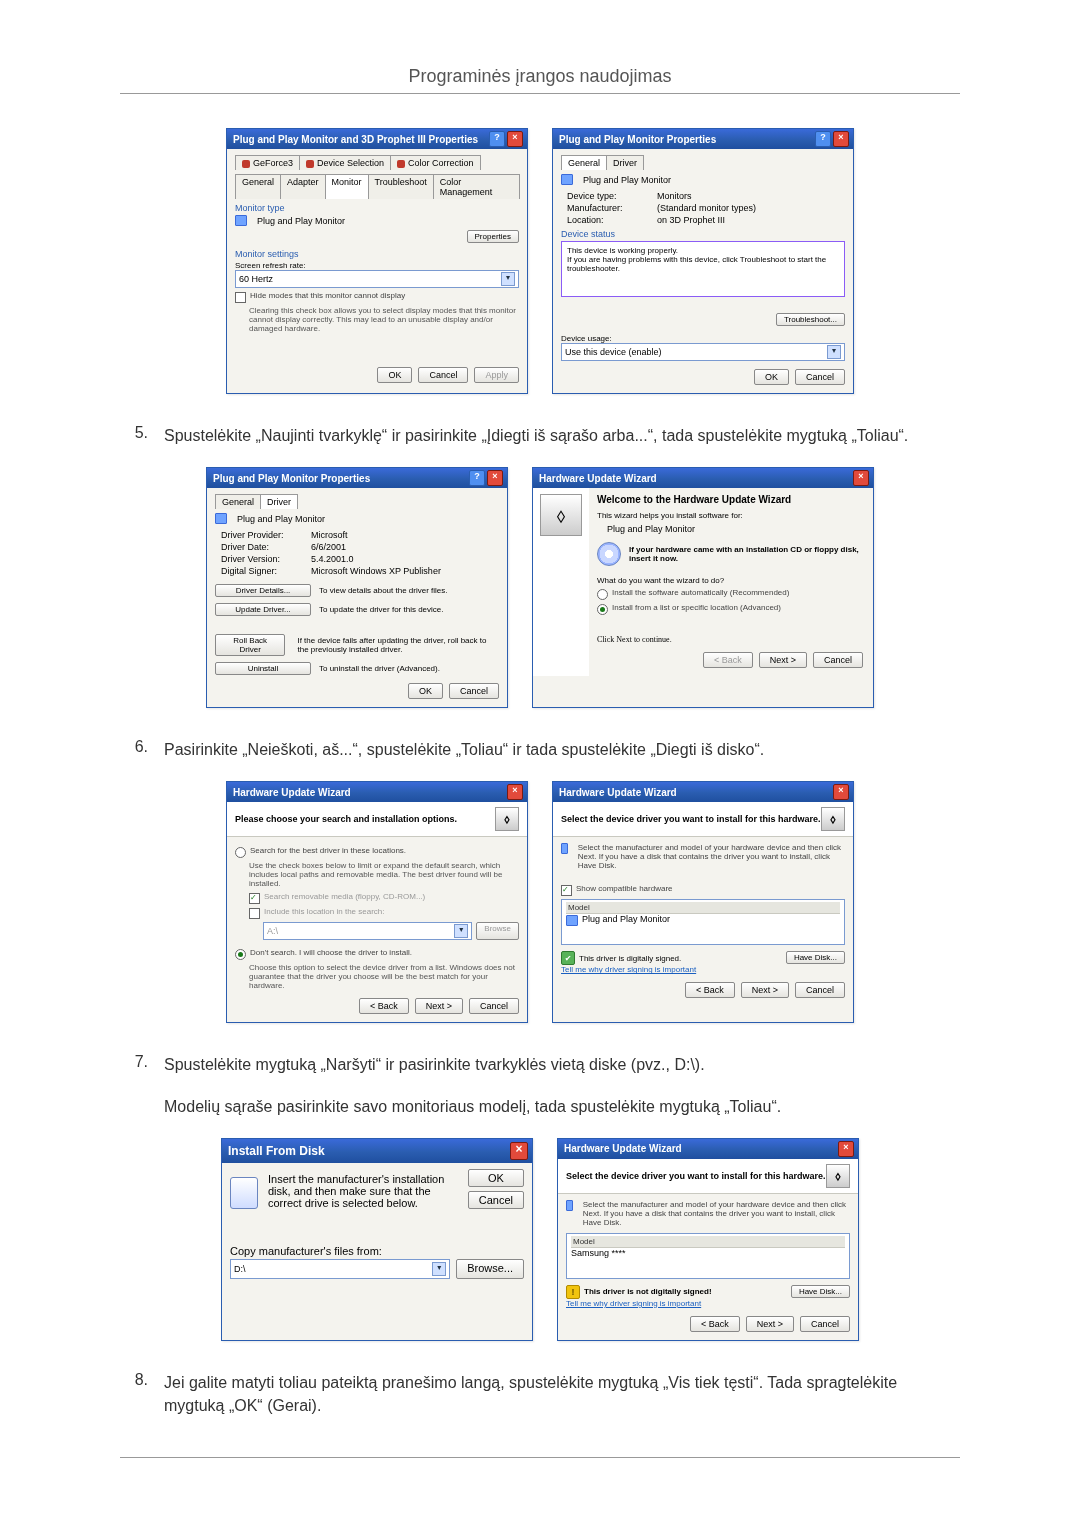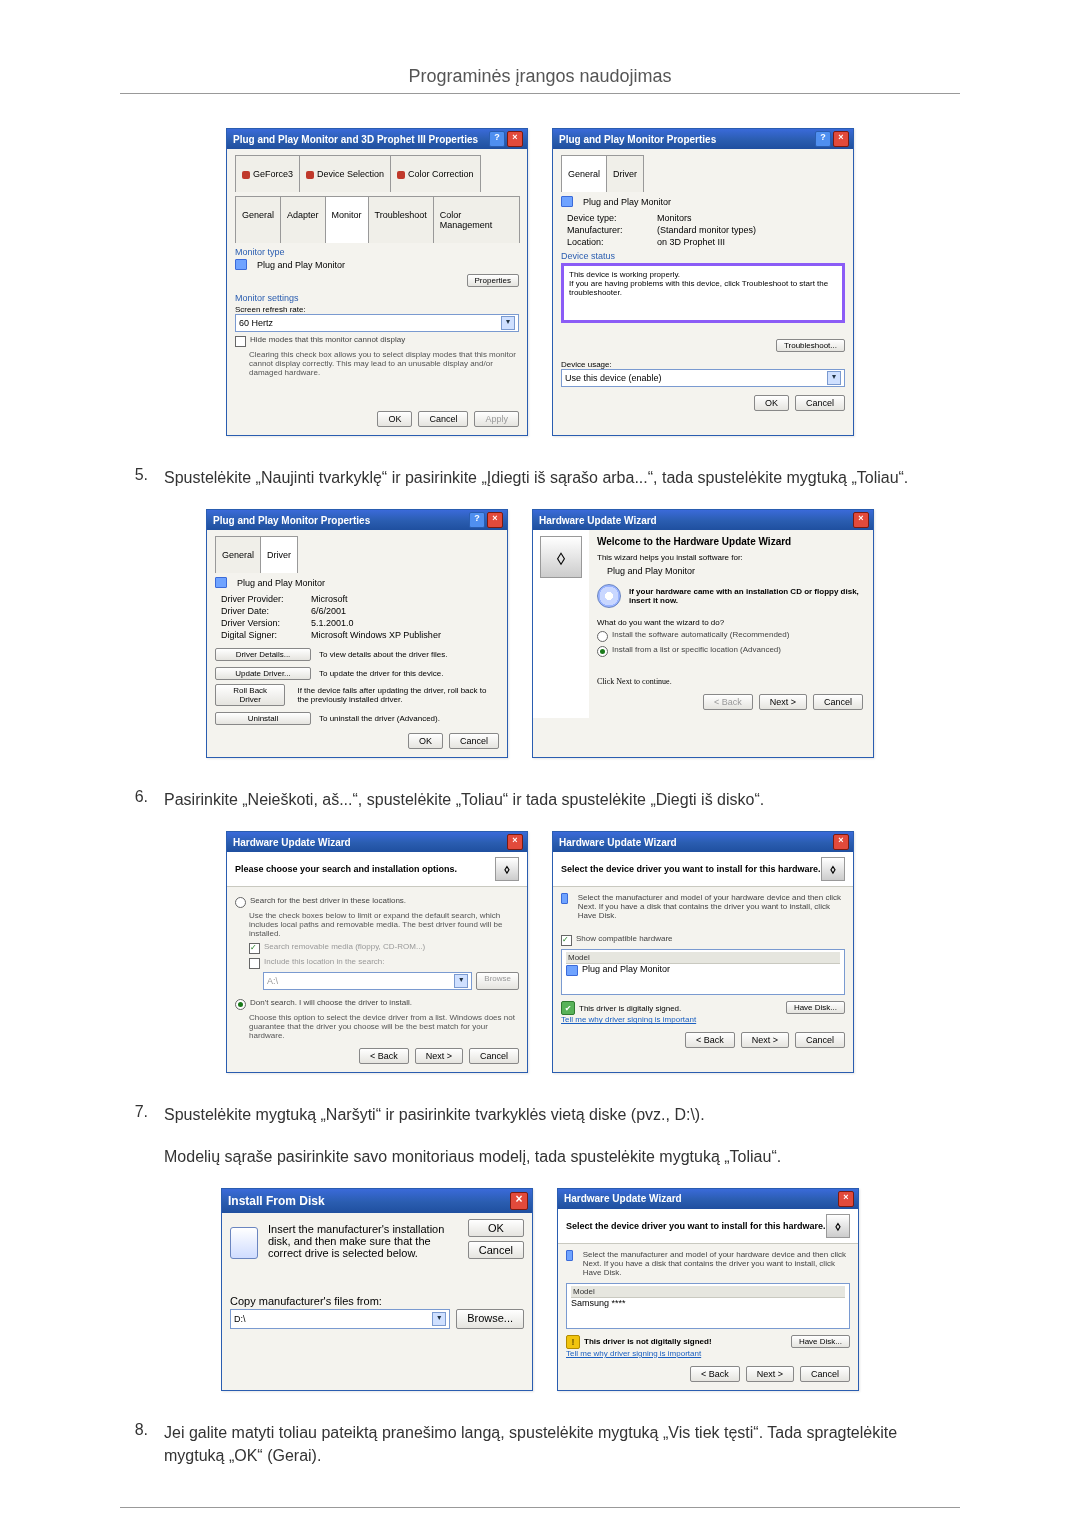--- a/index.html
+++ b/index.html
@@ -90,21 +90,21 @@
   .tabs {
     display:flex;
     gap:0;
     margin-bottom:4px;
     font-size:9px;
   }
   .tab {
     border:1px solid #999;
     border-bottom:none;
     background:#f0efe9;
-    padding:13px 6px;
+    padding:2px 6px;
     margin-right:-1px;
   }
   .tab.active { background:#fff; }
   .tab-icon {
     display:inline-block; width:8px; height:8px;
     background:#c0392b; border-radius:2px; margin-right:3px;
     vertical-align:middle;
   }
   .group-label { color:#2a5db0; font-size:9px; margin:4px 0 2px 0; }
   .btn {
@@ -135,21 +135,21 @@
     text-align:center; line-height:10px; font-size:8px; color:#234;
   }
   .checkbox-line { display:flex; gap:4px; align-items:flex-start; font-size:8px; color:#444; margin:3px 0; }
   .chk { width:9px; height:9px; border:1px solid #666; background:#fff; flex:0 0 9px; margin-top:1px; }
   .chk.on::after { content:"✓"; font-size:8px; line-height:8px; color:#1a7a1a; display:block; }
   .radio { width:9px; height:9px; border:1px solid #666; border-radius:50%; background:#fff; flex:0 0 9px; margin-top:1px; position:relative; }
   .radio.on::after { content:""; position:absolute; inset:2px; background:#1a7a1a; border-radius:50%; }
   .field-row { display:flex; gap:6px; font-size:9px; margin:2px 0; }
   .field-row .lbl { width:84px; color:#000;padding-left:6px; }
   .status-box {
-    border:3px solid #8b5cf6; background:#fff; padding:4px 5px; font-size:8px;
+    border:1px solid #8b5cf6; background:#fff; padding:4px 5px; font-size:8px;
     height:46px;
   }
   .link { color:#1a5fc0; text-decoration:underline; cursor:pointer; font-size:8px; }
   .hw-icon {
     width:40px; height:40px; border:1px solid #999; background:linear-gradient(#fff,#ccc);
     display:flex; align-items:center; justify-content:center; font-size:20px;
   }
   .wiz-left {
     width:56px; background:#fff; display:flex; align-items:flex-start; justify-content:center; padding-top:6px;
   }
@@ -332,36 +332,36 @@
         <div class="field-row">
             <span class="lbl">Driver Provider:</span>
             <span>Microsoft</span>
           </div>
         <div class="field-row">
             <span class="lbl">Driver Date:</span>
             <span>6/6/2001</span>
           </div>
         <div class="field-row">
             <span class="lbl">Driver Version:</span>
-            <span>5.1.2001.0</span>
+            <span>5.4.2001.0</span>
           </div>
         <div class="field-row">
             <span class="lbl">Digital Signer:</span>
             <span>Microsoft Windows XP Publisher</span>
           </div>
 
         <div style="display:flex; gap:8px; margin-top:8px; align-items:center;">
           <span class="btn small" style="width:80px;">Driver Details...</span>
           <span style="font-size:8px;">To view details about the driver files.</span>
         </div>
         <div style="display:flex; gap:8px; margin-top:6px; align-items:center;">
           <span class="btn small" style="width:80px;">Update Driver...</span>
           <span style="font-size:8px;">To update the driver for this device.</span>
         </div>
-        <div style="display:flex; gap:12px; margin-top:4px; align-items:center;">
+        <div style="display:flex; gap:12px; margin-top:18px; align-items:center;">
           <span class="btn small" style="width:80px;">Roll Back Driver</span>
           <span style="font-size:8px;">If the device fails after updating the driver, roll back to the previously installed driver.</span>
         </div>
         <div style="display:flex; gap:8px; margin-top:6px; align-items:center;">
           <span class="btn small" style="width:80px;">Uninstall</span>
           <span style="font-size:8px;">To uninstall the driver (Advanced).</span>
         </div>
 
         <div class="row-btns">
           <span class="btn">OK</span>

